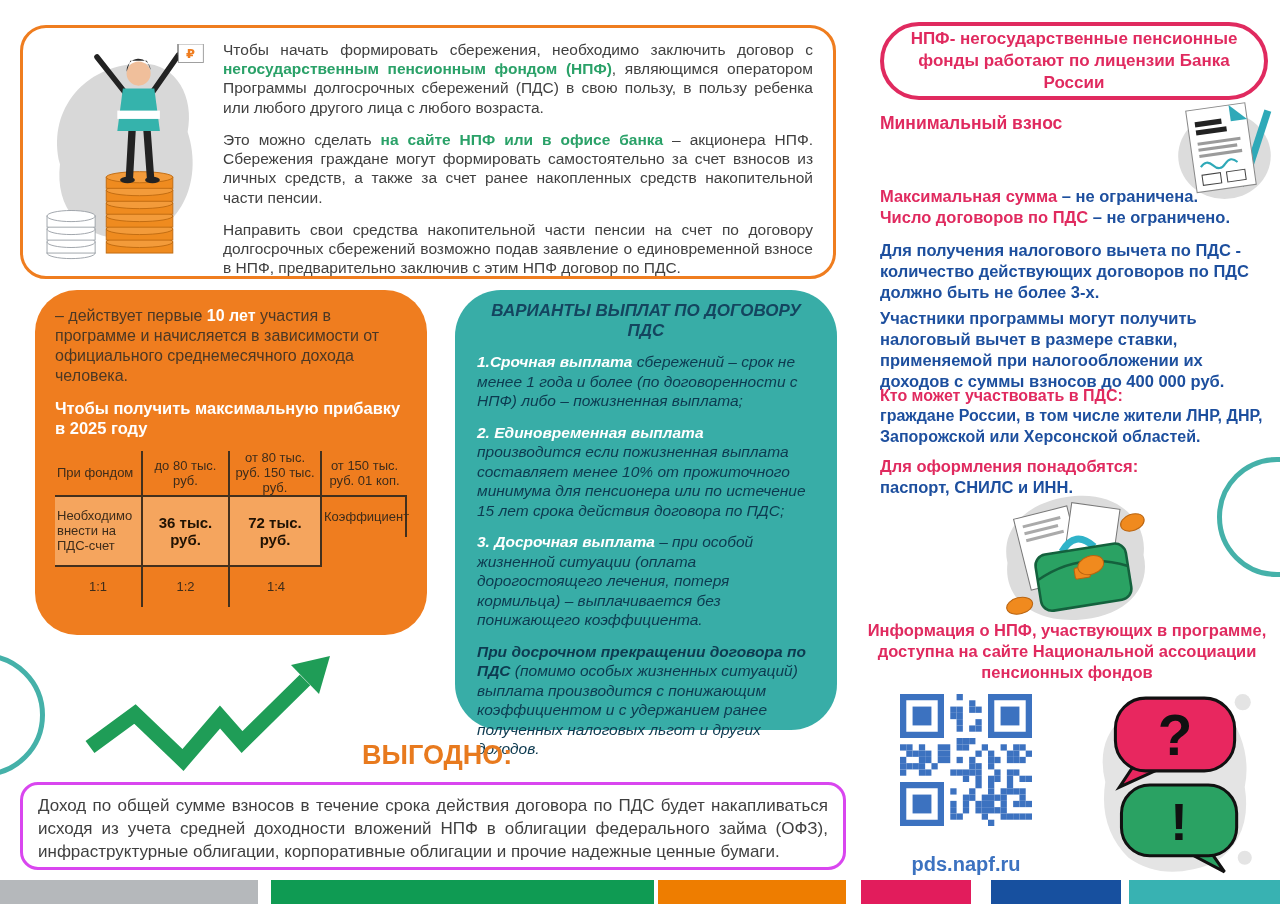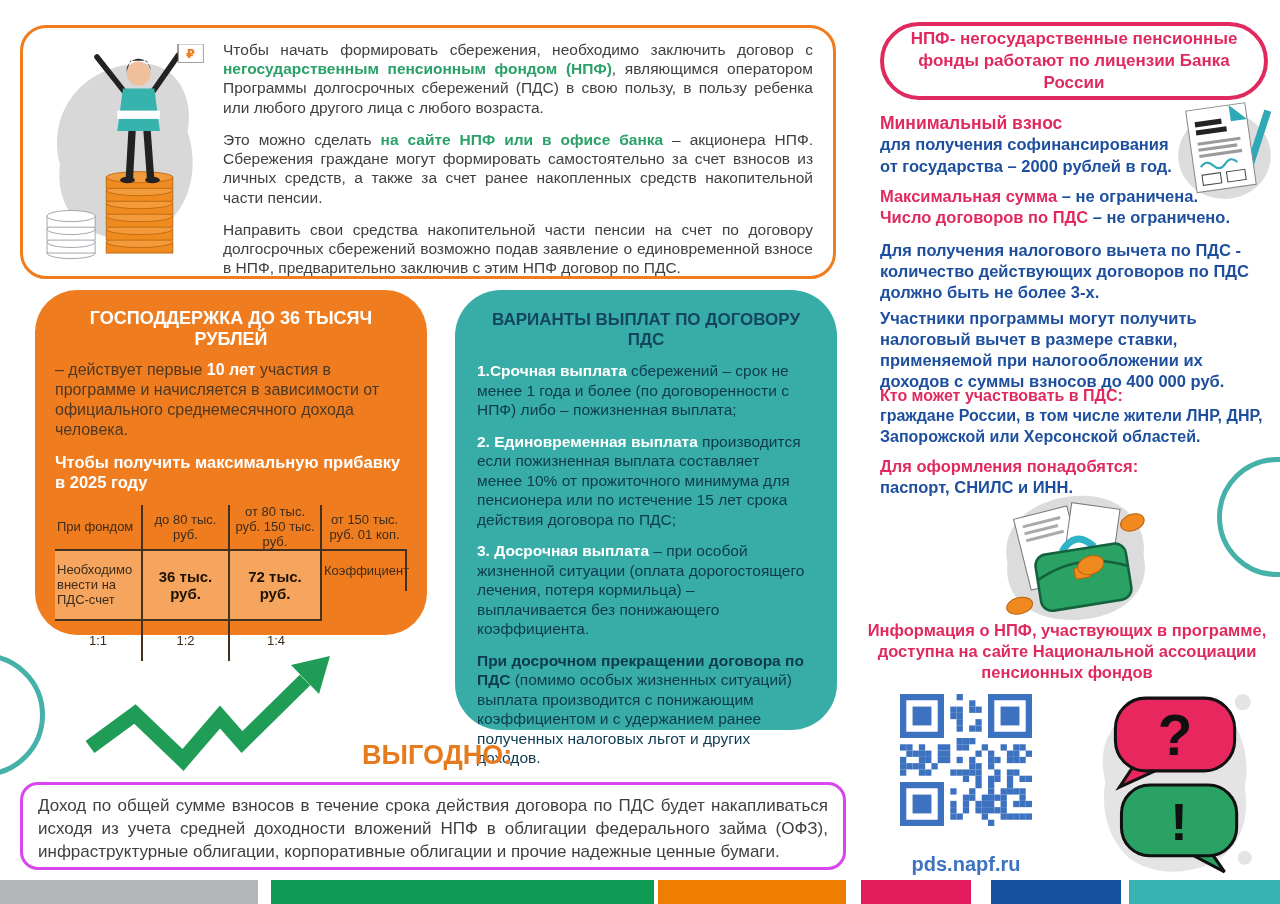--- a/index.html
+++ b/index.html
@@ -24,21 +24,21 @@
   .gtable{display:grid;grid-template-columns:88px 87px 92px 85px;}
   .gcell{box-sizing:border-box;padding:4px 3px;display:flex;align-items:center;justify-content:center;text-align:center;font-size:13px;color:#3e2c1a;}
   .gcell.left{justify-content:flex-start;text-align:left;padding-left:2px;}
   .vline{border-right:2px solid #43301d;}
   .hline{border-bottom:2px solid #43301d;}
   .band{background:#f5a55e;}
   .gval{font-size:15px;font-weight:bold;color:#201203;}
   .r1{height:46px;} .r2{height:70px;} .r3{height:40px;}
 
   
-  .teal-box{left:455px;top:290px;width:382px;height:440px;background:#38ada7;border-radius:46px;padding:18px 22px;box-sizing:border-box;color:#0d3a50;}
+  .teal-box{left:455px;top:290px;width:382px;height:440px;background:#38ada7;border-radius:46px;padding:9px 22px;box-sizing:border-box;color:#0d3a50;font-style:italic;}
   .teal-title{color:#14455f;font-weight:bold;font-size:17px;text-align:center;margin:2px 0 11px 0;}
   .teal-box p{margin:0 8px 12px 0;font-size:15.5px;line-height:1.26;}
   .lead-w{color:#fff;font-weight:bold;}
   .lead-n{color:#0d3a50;font-weight:bold;}
 
   
   .circle{border:5px solid #45b1a9;border-radius:50%;background:transparent;}
   .circle-left{left:-79px;top:653px;width:114px;height:114px;}
   .circle-right{left:1217px;top:457px;width:110px;height:110px;}
   .arrow-wrap{left:80px;top:642px;width:270px;height:150px;}
@@ -114,21 +114,20 @@
     </g>
   </svg>
   <div class="intro-text">
     <p><span>Чтобы начать формировать сбережения, необходимо заключить договор с </span><span class="green-b">негосударственным пенсионным фондом (НПФ)</span><span>, являющимся оператором Программы долгосрочных сбережений (ПДС) в свою пользу, в пользу ребенка или любого другого лица с любого возраста.</span></p>
     <p><span>Это можно сделать </span><span class="green-b">на сайте НПФ или в офисе банка</span><span> – акционера НПФ. Сбережения граждане могут формировать самостоятельно за счет взносов из личных средств, а также за счет ранее накопленных средств накопительной части пенсии.</span></p>
     <p>Направить свои средства накопительной части пенсии на счет по договору долгосрочных сбережений возможно подав заявление о единовременной взносе в НПФ, предварительно заключив с этим НПФ договор по ПДС.</p>
   </div>
 </div>
 
 <div class="abs gos-box">
-  <div class="gos-title">ГОСПОДДЕРЖКА ДО 36 ТЫСЯЧ РУБЛЕЙ</div>
   <div class="gos-lead">
     <span>– действует первые </span><span class="white-b">10 лет</span><span> участия в программе и начисляется в зависимости от официального среднемесячного дохода человека.</span>
   </div>
   <div class="gos-sub">Чтобы получить максимальную прибавку в 2025 году</div>
   <div class="gtable">
     <div class="gcell left vline hline r1">При фондом</div>
     <div class="gcell vline hline r1">до 80 тыс. руб.</div>
     <div class="gcell vline hline r1">от 80 тыс. руб. 150 тыс. руб.</div>
     <div class="gcell hline r1">от 150 тыс. руб. 01 коп.</div>
 
@@ -159,21 +158,20 @@
   <polygon points="250,14 239,52 211,23" fill="#1f9d57"></polygon>
 </svg>
 
 <div class="abs vygodno-title">ВЫГОДНО:</div>
 <div class="abs bottom-box">Доход по общей сумме взносов в течение срока действия договора по ПДС будет накапливаться исходя из учета средней доходности вложений НПФ в облигации федерального займа (ОФЗ), инфраструктурные облигации, корпоративные облигации и прочие надежные ценные бумаги.</div>
 
 <div class="abs license-box">НПФ- негосударственные пенсионные фонды работают по лицензии Банка России</div>
 
 <div class="abs side sec-min">
   <span class="pink-b">Минимальный взнос</span><br>
-  <span>для получения софинансирования от государства – 2000 рублей в год.</span>
 </div>
 
 <svg class="abs doc-icon" viewBox="0 0 95 105">
   <ellipse cx="47" cy="60" rx="45" ry="42" fill="#dcdcdc"></ellipse>
   <g transform="rotate(18 76 55)">
       <rect x="73" y="14" width="7" height="68" fill="#2fa9b8"></rect>
       <polygon points="73,82 80,82 76.5,92" fill="#33525c"></polygon>
     </g>
   <g transform="rotate(-8 45 55)">
     <rect x="15" y="12" width="58" height="80" fill="#ffffff" stroke="#8a8a8a"></rect>

